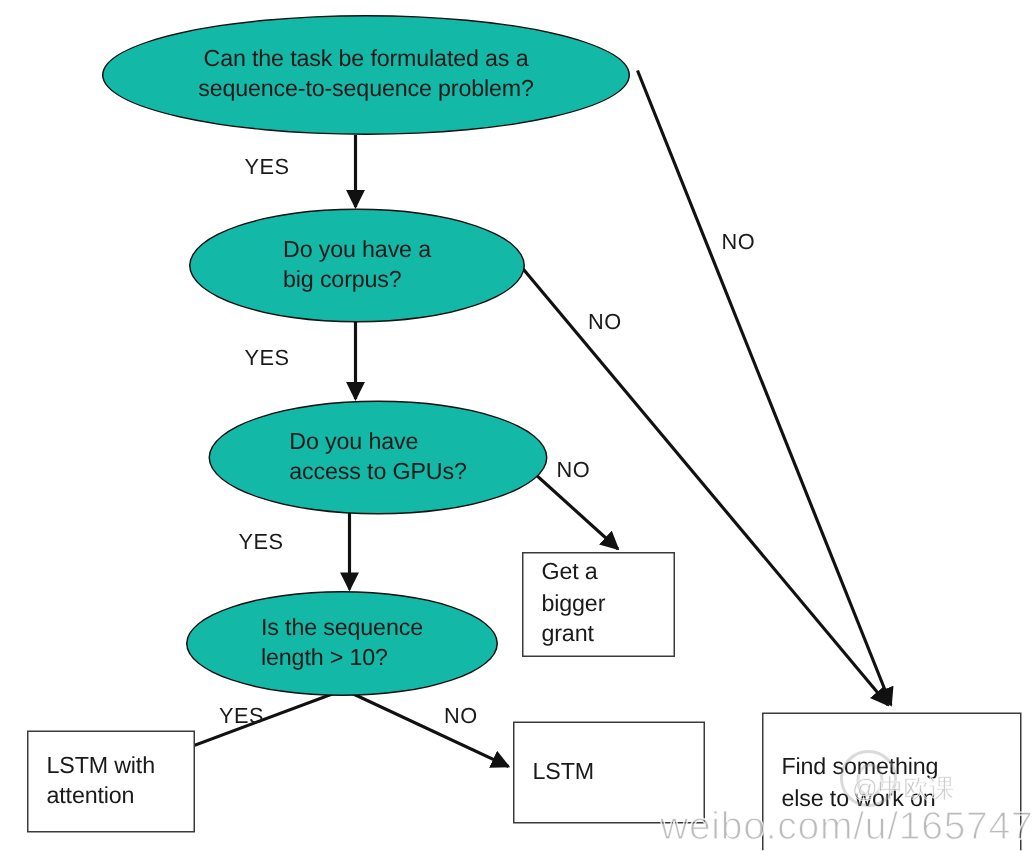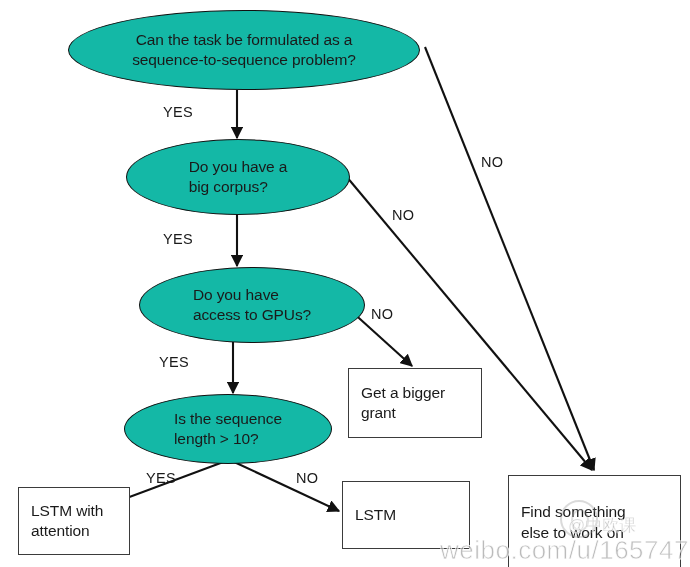--- a/index.html
+++ b/index.html
@@ -160,21 +160,21 @@
     </div>
   </div>
 
   <div class="node ellipse" id="n-seqlen" style="left:124px; top:394px; width:208px; height:70px;">
     <div class="txt">
       <span>Is the sequence</span><br>
       <span>length &gt; 10?</span>
     </div>
   </div>
 
-  <div class="node rect" id="n-grant" style="left:348px; top:368px; width:134px; height:70px;">
+  <div class="node rect" id="n-grant" style="left:348px; top:368px; width:102px; height:70px;">
     <div class="txt">
       <span>Get a bigger</span><br>
       <span>grant</span>
     </div>
   </div>
 
   <div class="node rect" id="n-lstm-attention" style="left:18px; top:487px; width:112px; height:68px;">
     <div class="txt">
       <span>LSTM with</span><br>
       <span>attention</span>

